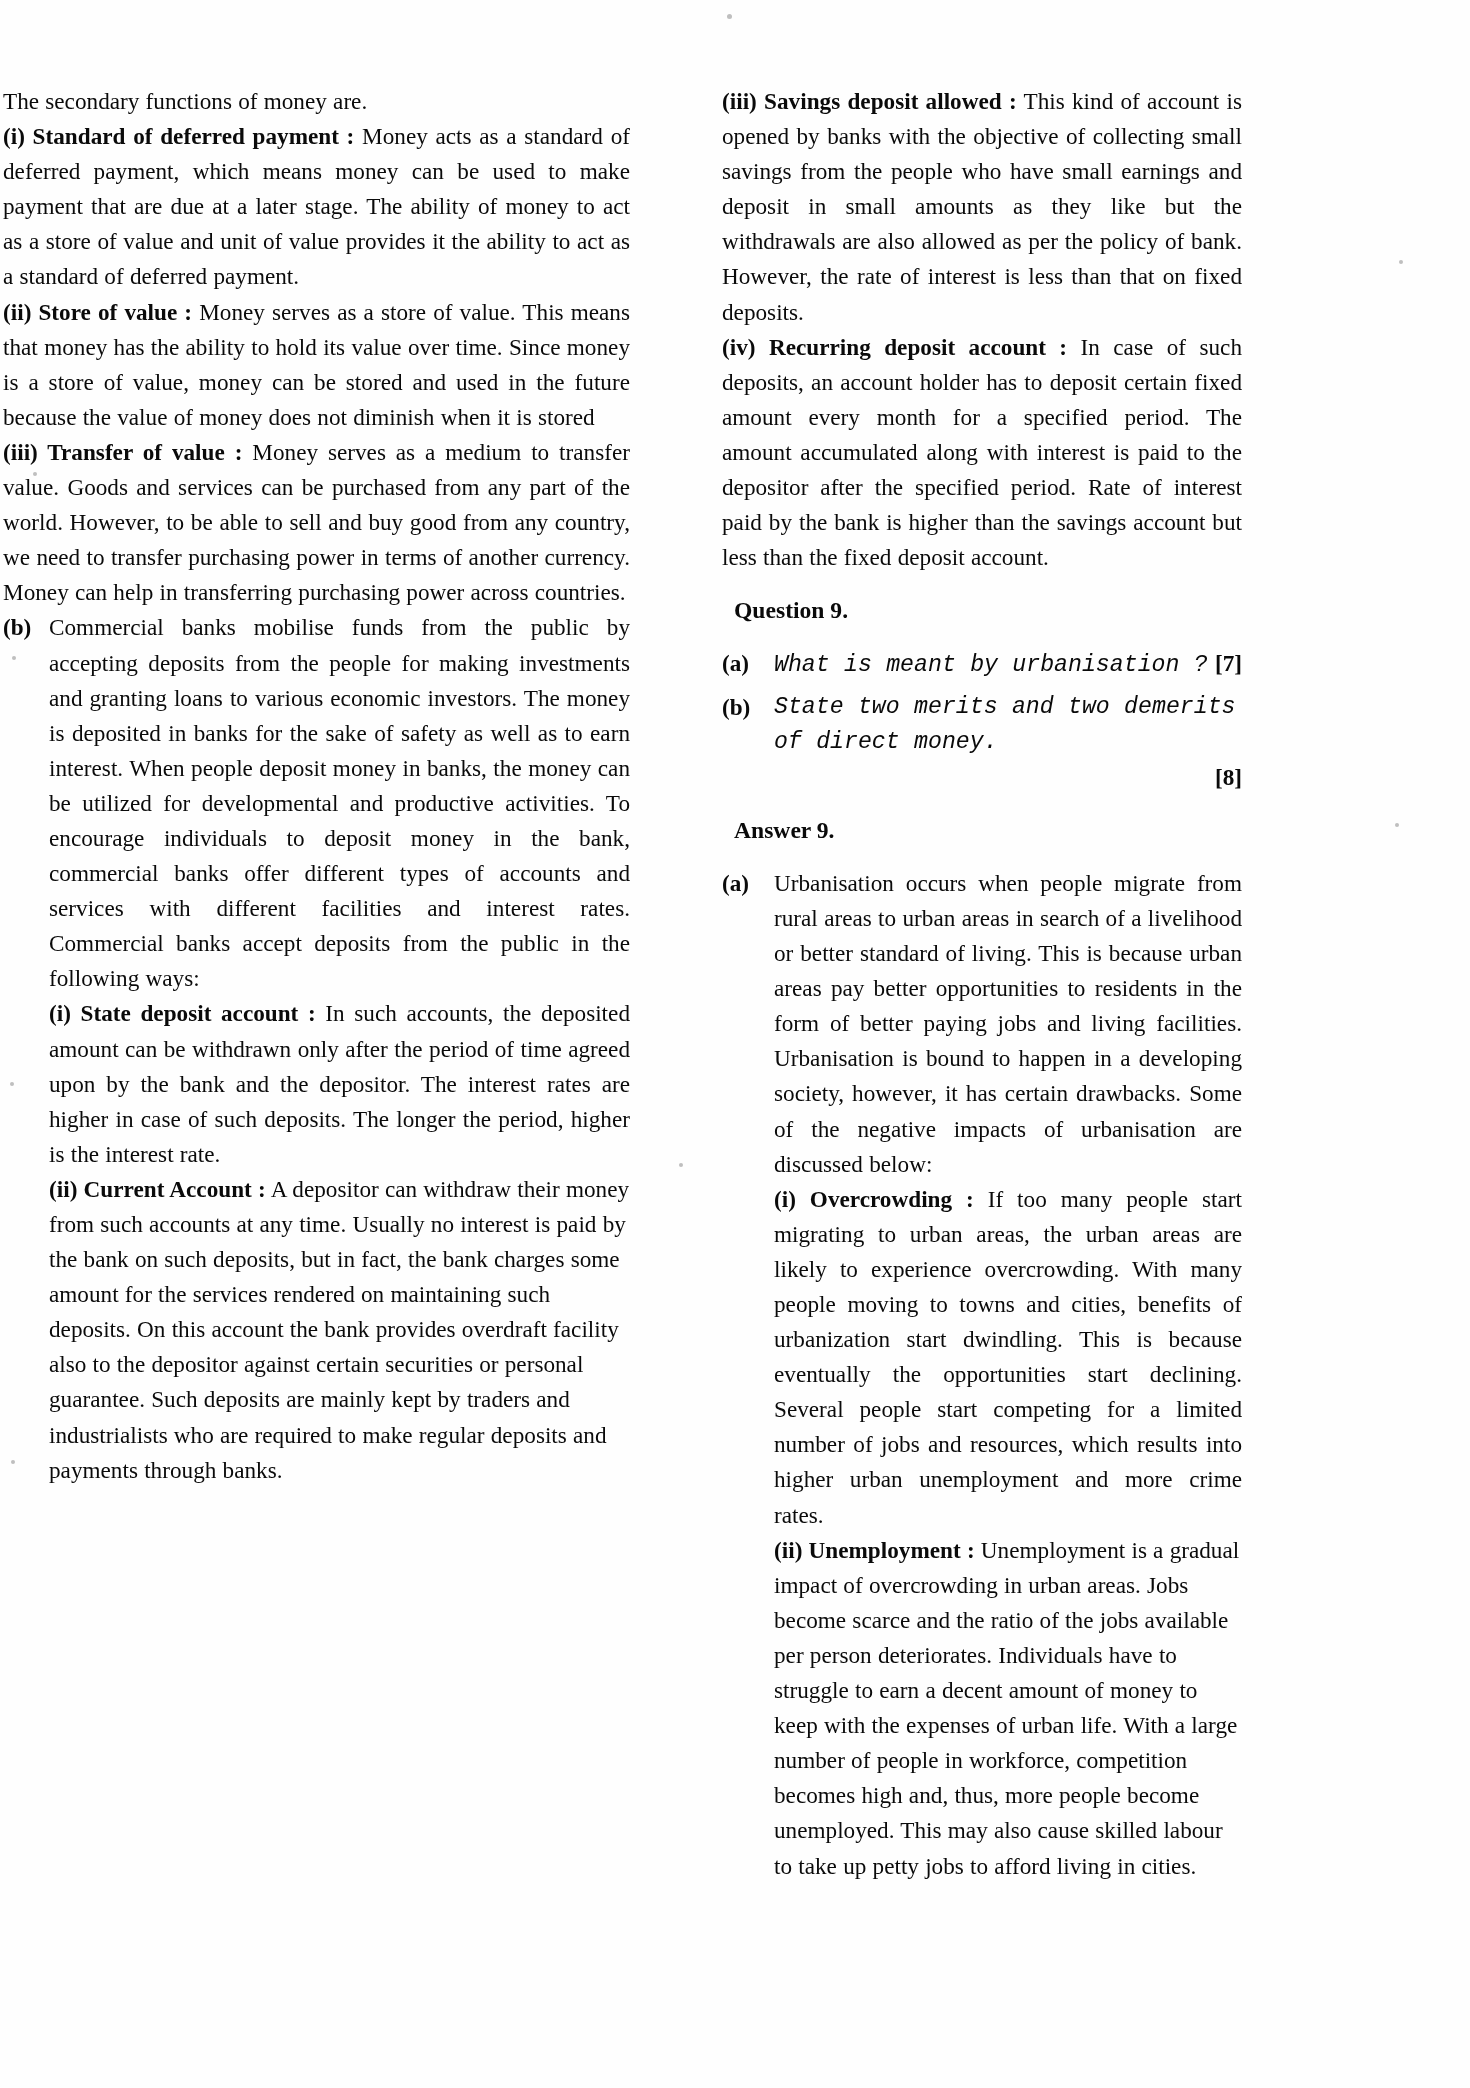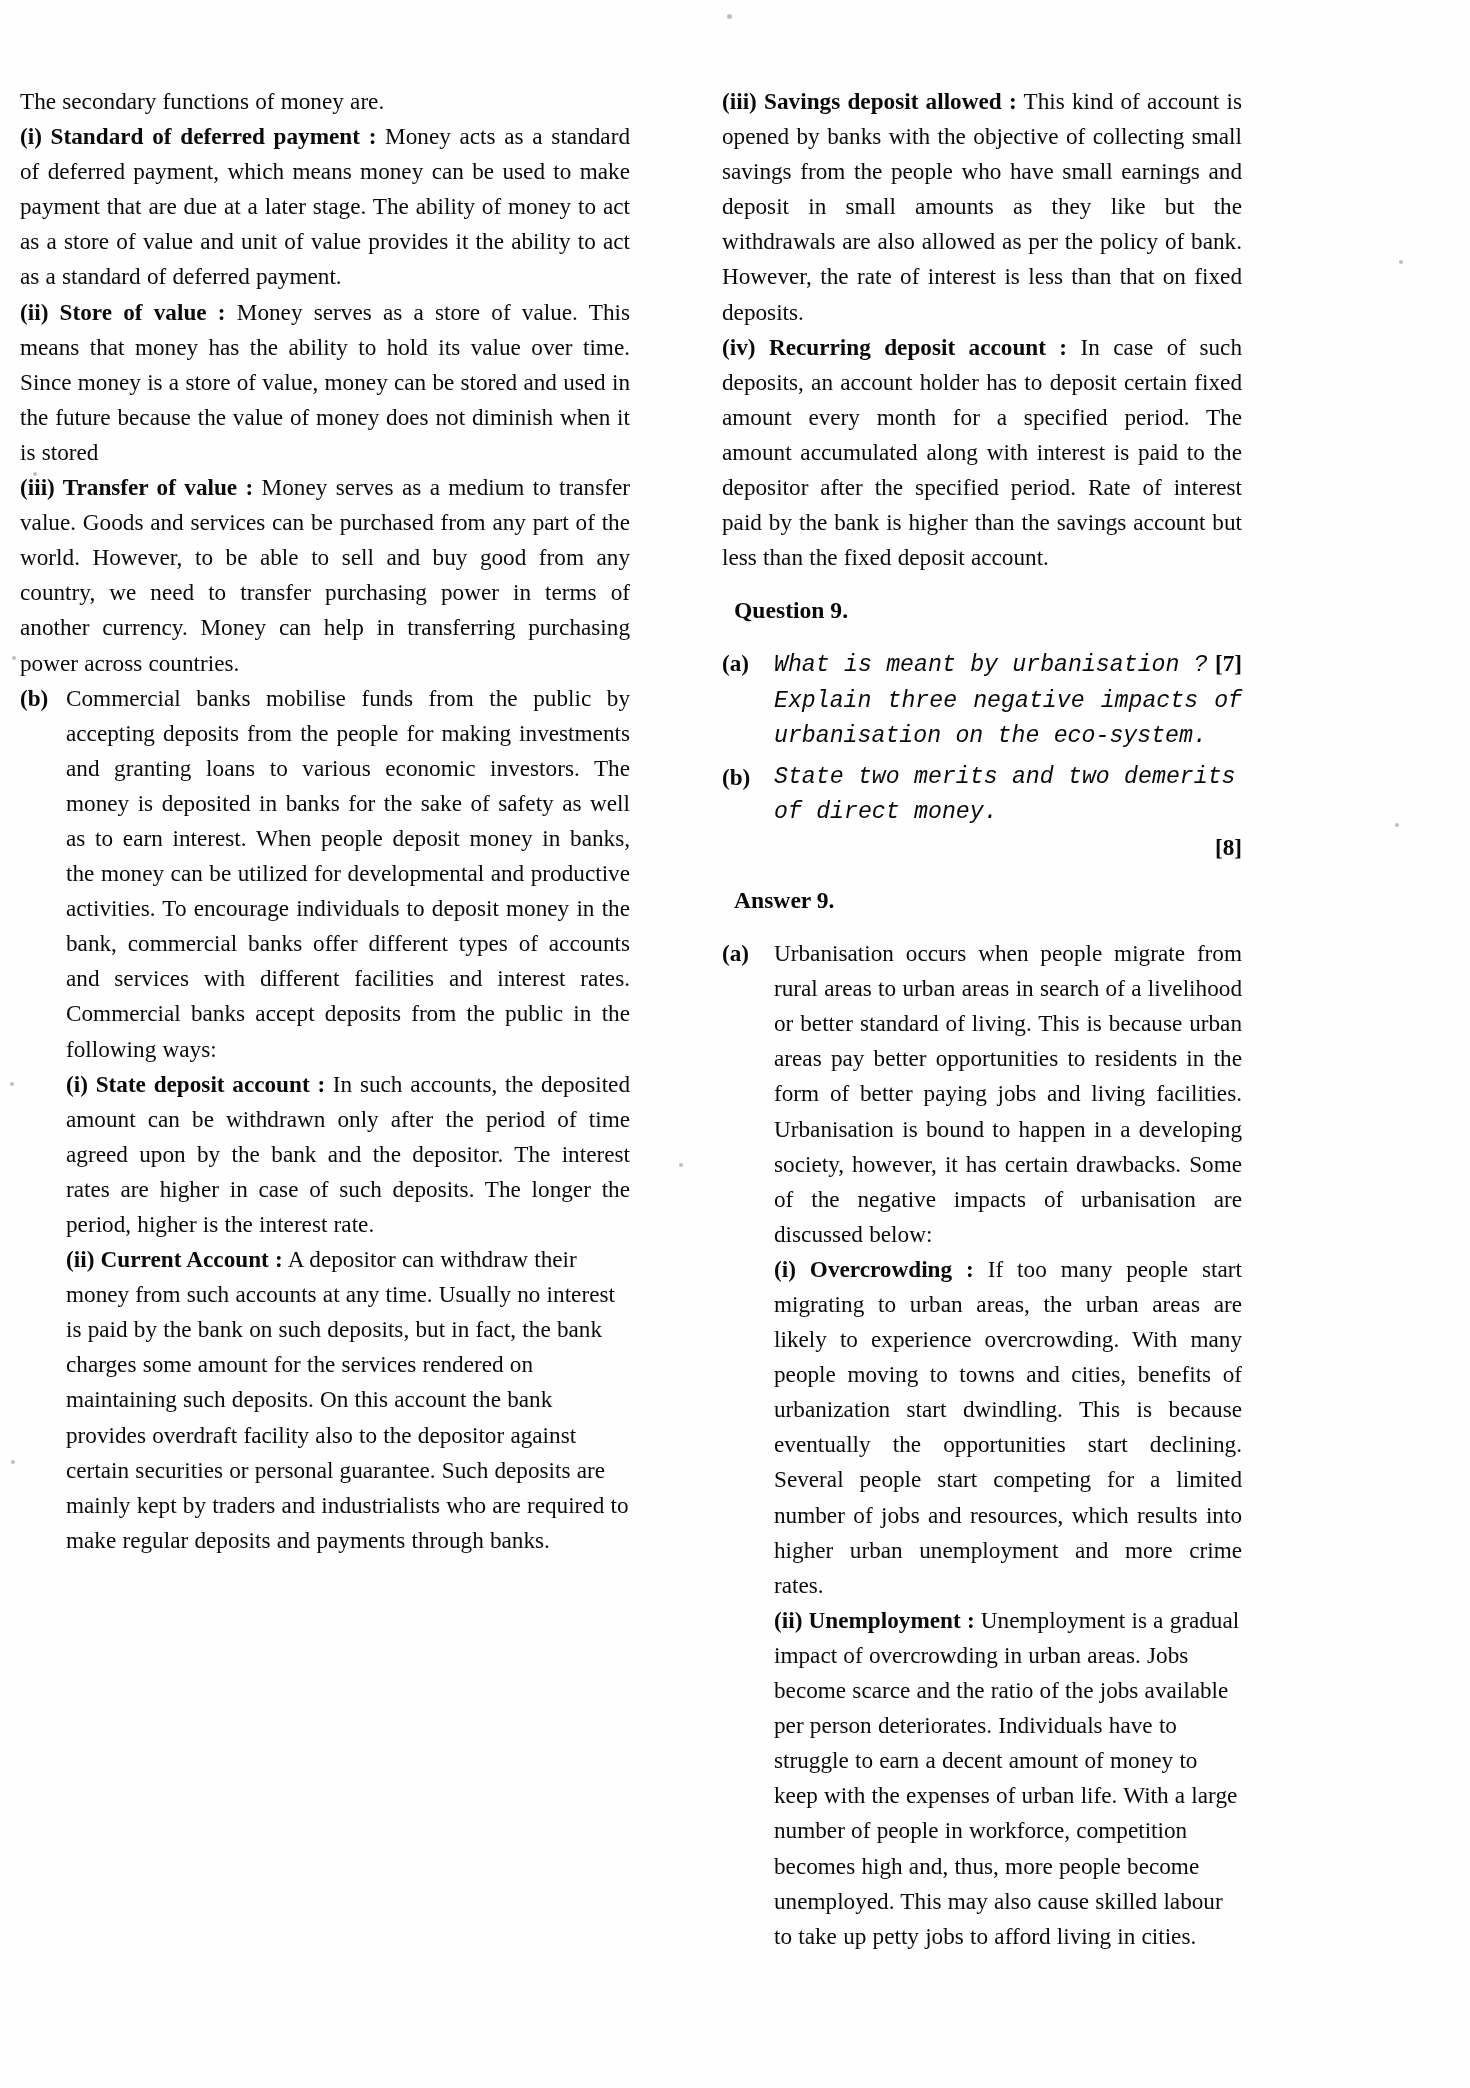--- a/index.html
+++ b/index.html
@@ -27,21 +27,21 @@
     top: 84px;
     left: 0;
     width: 1470px;
     display: flex;
     gap: 0px;
   }
   .col {
     width: 650px;
     box-sizing: border-box;
   }
-  .col-left { padding-left: 20px; padding-right: 20px; }
+  .col-left { padding-left: 3px; padding-right: 20px; }
   .col-right { padding-left: 72px; padding-right: 58px; }
 
   p.para {
     margin: 0;
     text-align: justify;
     text-justify: inter-word;
     font-size: 23.2px;
     line-height: 35.1px;
     letter-spacing: 0.01px;
     word-spacing: 0.4px;
@@ -152,21 +152,20 @@
 
       <div class="gap-sm"></div>
 
       <p class="qhead">Question 9.</p>
 
       <div class="gap-sm"></div>
 
       <div class="hang-r">
         <span class="lbl">(a)</span>
         <p class="para"><span class="marks-inline">[7]</span><span class="it">What is meant by urbanisation ?</span></p>
-        <p class="para it">Explain three negative impacts of urbanisation on the eco-system.</p>
       </div>
 
       <div class="gap-sm"></div>
 
       <div class="hang-r">
         <span class="lbl">(b)</span>
         <p class="para it last-left">State two merits and two demerits of direct money.</p>
         <span class="marks">[8]</span>
       </div>
 

